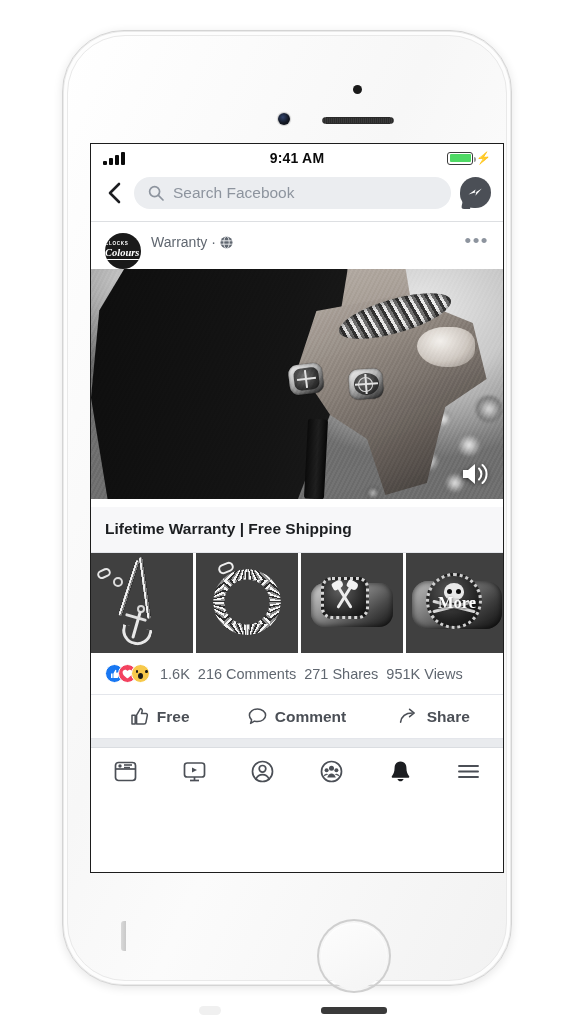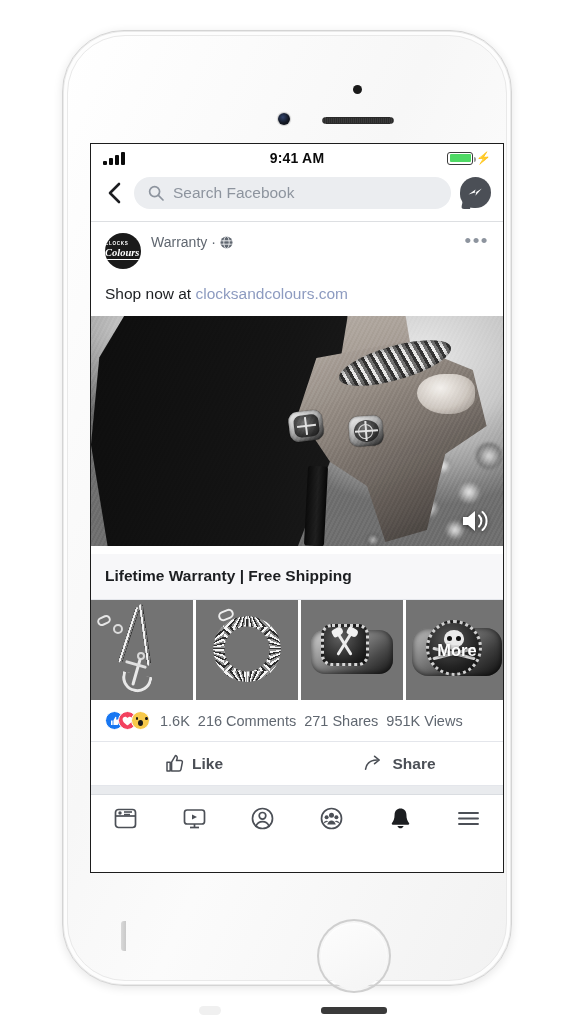--- a/index.html
+++ b/index.html
@@ -319,23 +319,24 @@
 
   
   #carousel {
     display:flex; gap:3px;
     padding: 0 0 0 0;
     background:#fff;
   }
   .card {
     position:relative;
     width:102px; height:100px;
-    background:#737373;
+    background:#404040;
     overflow:hidden;
     flex:0 0 auto;
+    font-family:Liberation Serif, serif;
   }
   .card:first-child { margin-left:0px; }
   .thumb-art { position:absolute; inset:0; }
 
   
   #t1 .chainA, #t1 .chainB {
     position:absolute;
     background: repeating-linear-gradient(90deg,#f2f2f2 0 2px,#7b7b7b 2px 3.5px,#2a2a2a 3.5px 5px);
     width:3.6px; border-radius:2px;
   }
@@ -587,23 +588,20 @@
             <ellipse cx="6.5" cy="6.5" rx="2.7" ry="6" fill="none" stroke="#f2f3f5" stroke-width="0.9"></ellipse>
           </svg>
         </span>
       </div>
     </div>
 
     <div id="post-menu">•••</div>
   </div>
 
 
-  <div id="post-cta">
-    <span>Shop now at </span><a href="#">clocksandcolours.com</a>
-  </div>
 
   <div id="media">
     <div class="m-layer" id="m-sky"></div>
     <div class="m-layer" id="m-rock-left"></div>
     <div class="m-layer" id="m-foliage"></div>
     <div class="m-layer" id="m-body"></div>
     <div class="m-layer" id="m-arm"></div>
     <div id="m-hand"></div>
     <div id="m-knuckle"></div>
     <div id="m-bracelet"></div>
@@ -702,23 +700,31 @@
   </div>
 
   <div id="action-bar">
     <div class="action">
       <span>
         <svg width="19" height="19" viewBox="0 0 19 19">
           <path d="M2 8.2 H5.2 V17 H2 Z" fill="none" stroke="#4b4f56" stroke-width="1.5" stroke-linejoin="round"></path>
           <path d="M6.6 8.2 L10.4 1.6 C12 1.8 12.6 3.2 12 5 L11.5 6.6 H15.9 C17 6.6 17.6 7.4 17.3 8.5 L15.9 15.6 C15.7 16.5 15 17 14.2 17 H6.6 Z" fill="none" stroke="#4b4f56" stroke-width="1.5" stroke-linejoin="round"></path>
         </svg>
       </span>
-      <span class="lbl">Like</span>
-    </div>
-
+      <span class="lbl">Free</span>
+    </div>
+
+    <div class="action">
+      <span>
+        <svg width="19" height="19" viewBox="0 0 19 19">
+          <path d="M9.5 2 C14 2 17.6 4.8 17.6 8.3 C17.6 11.8 14 14.6 9.5 14.6 C8.4 14.6 7.4 14.4 6.4 14.1 L2.6 16.4 L3.6 12.9 C2.2 11.7 1.4 10.1 1.4 8.3 C1.4 4.8 5 2 9.5 2 Z" fill="none" stroke="#4b4f56" stroke-width="1.5" stroke-linejoin="round"></path>
+        </svg>
+      </span>
+      <span class="lbl">Comment</span>
+    </div>
 
     <div class="action">
       <span>
         <svg width="20" height="19" viewBox="0 0 20 19">
           <path d="M1.6 15.2 C2.6 8.6 7 6 13.4 6" fill="none" stroke="#4b4f56" stroke-width="1.6" stroke-linecap="round"></path>
           <path d="M10.6 2.3 L15.2 6 L10.6 9.7" fill="none" stroke="#4b4f56" stroke-width="1.6" stroke-linecap="round" stroke-linejoin="round"></path>
         </svg>
       </span>
       <span class="lbl">Share</span>
     </div>

